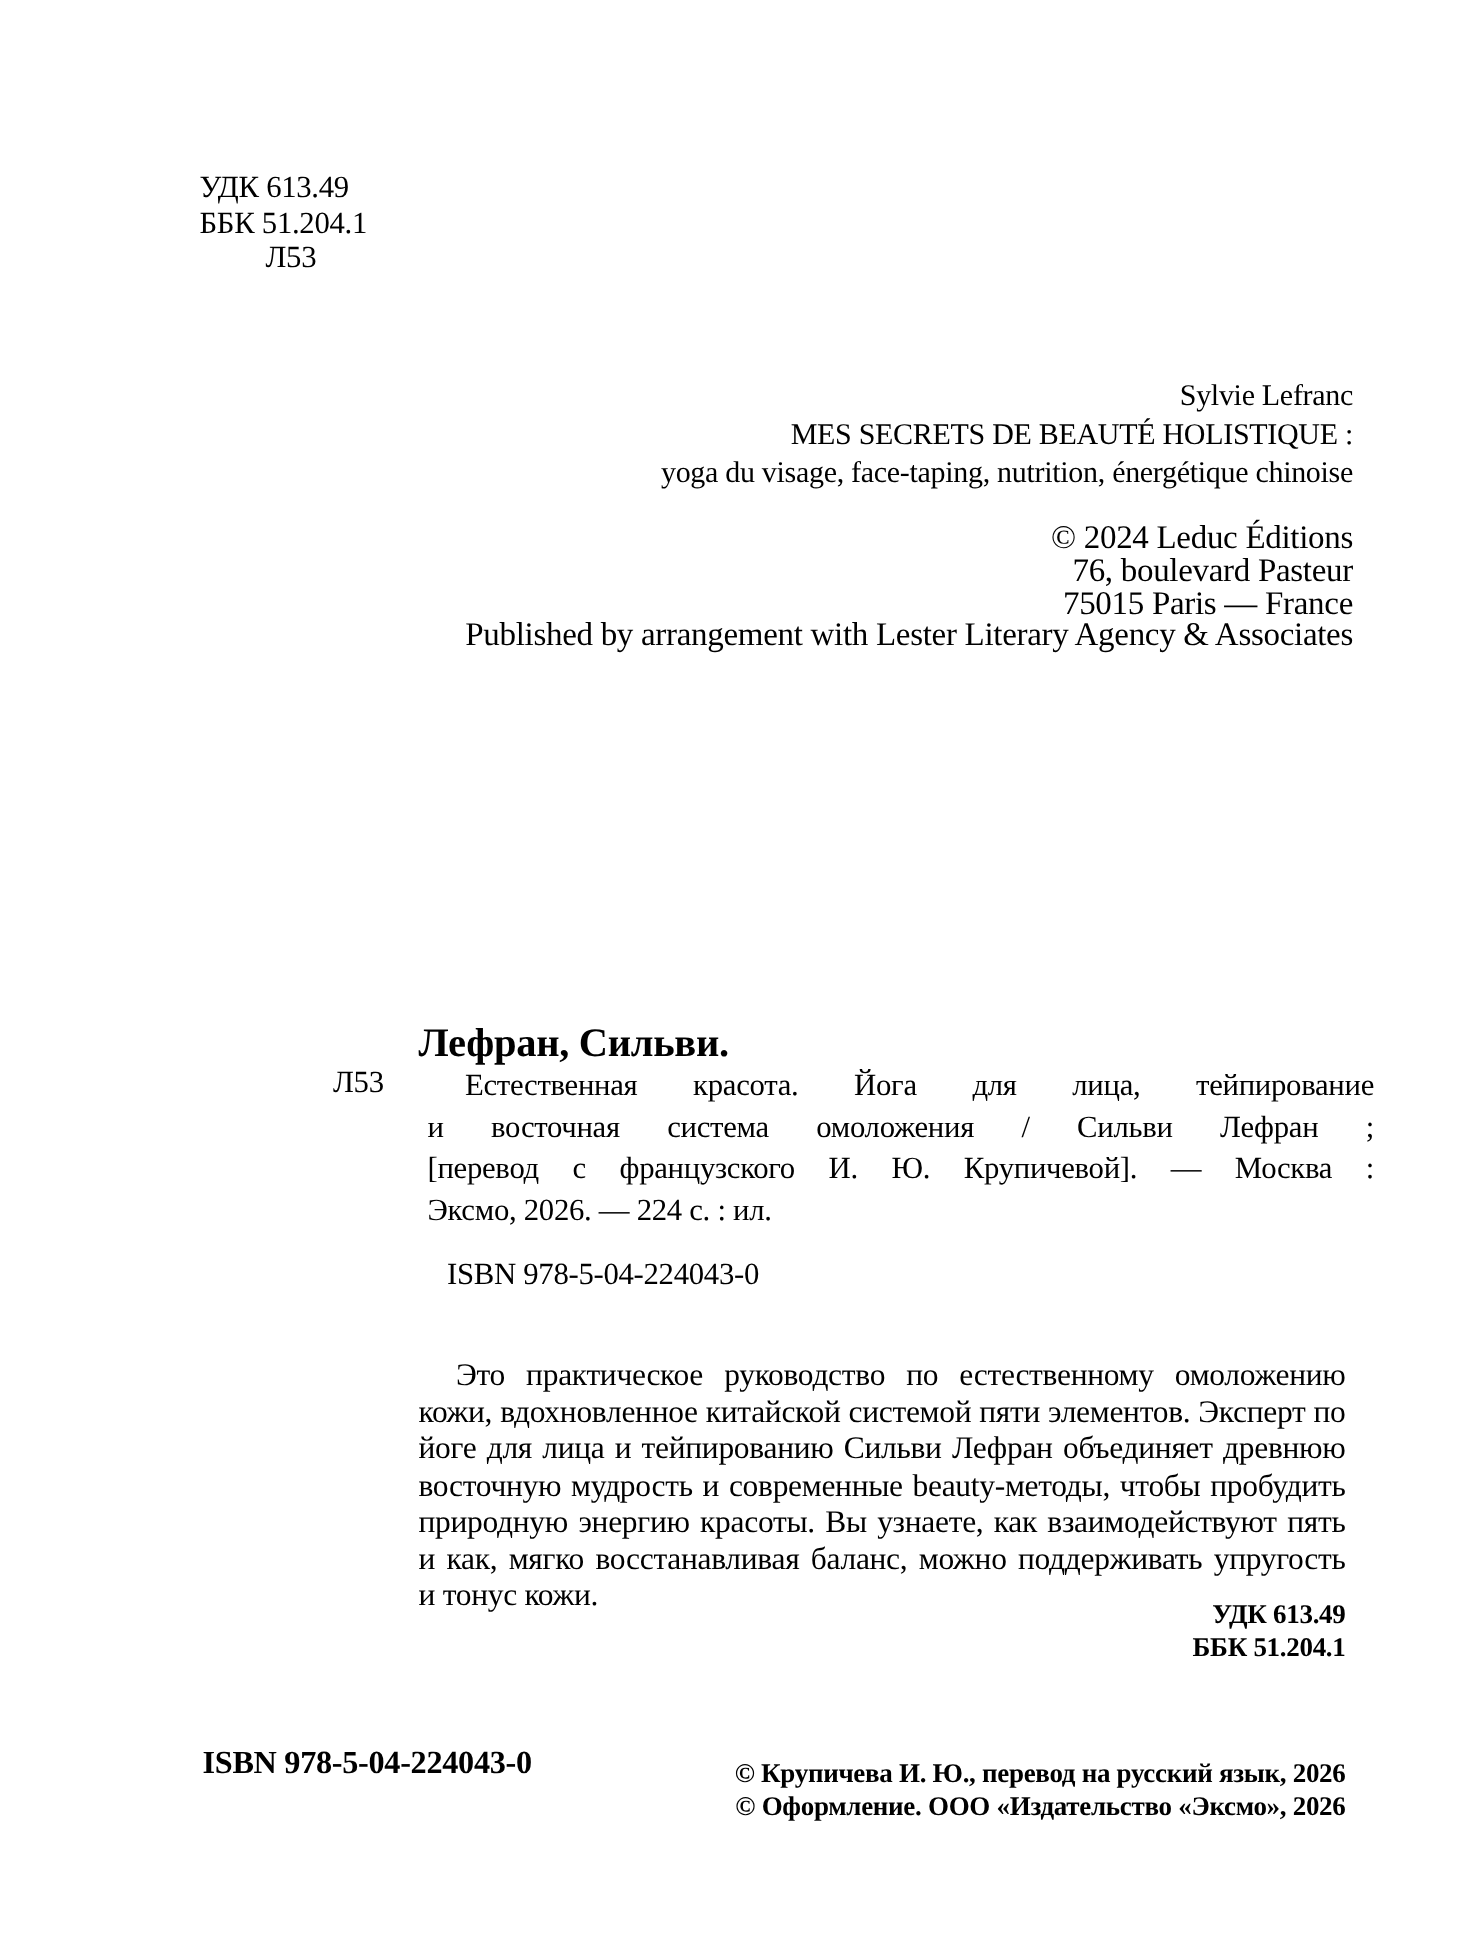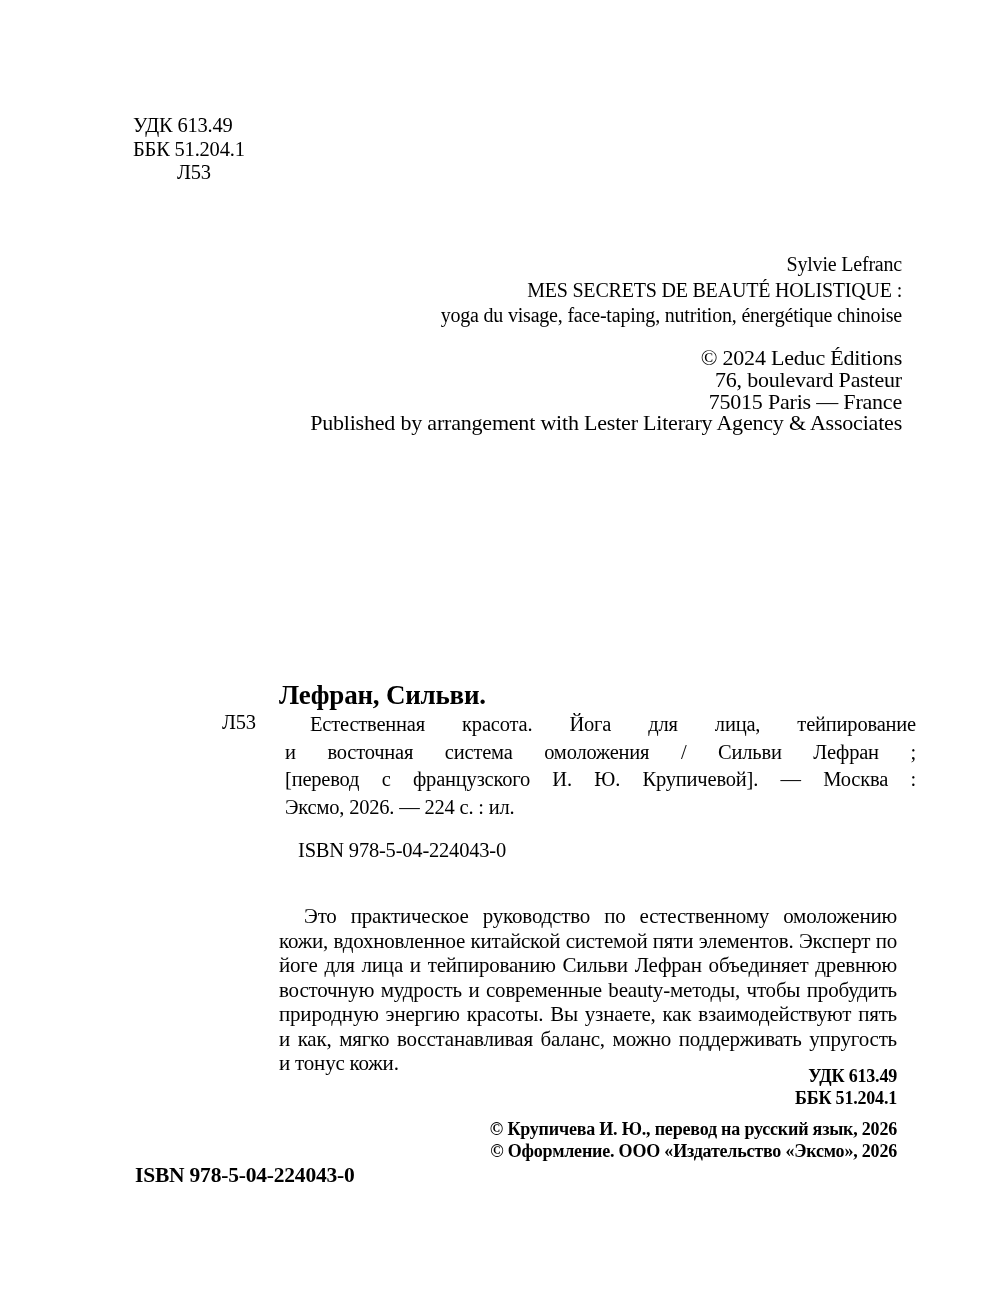--- a/index.html
+++ b/index.html
@@ -34,21 +34,21 @@
   
   .jlines > div { text-align: justify; text-align-last: justify; }
   .jlines > div:first-child { text-indent: 25px; }
   .jlines > div:last-child { text-align-last: left; }
 
   
   .bottom-codes { left: 597px; top: 1066px; width: 300px; text-align: right; font-size: 18px; font-weight: bold; line-height: 21.5px; letter-spacing: -0.2px; }
 
   
   .footer-isbn { left: 135px; top: 1163px; font-size: 21.5px; font-weight: bold; letter-spacing: -0.2px; }
-  .footer-copy { left: 380px; top: 1119px; width: 517px; text-align: right; font-size: 18px; font-weight: bold; line-height: 21.5px; letter-spacing: -0.2px; }
+  .footer-copy { left: 380px; top: 1172px; width: 517px; text-align: right; font-size: 18px; font-weight: bold; line-height: 21.5px; letter-spacing: -0.2px; }
 </style>
 </head>
 <body>
 
 <div class="abs top-codes">
   <div>УДК 613.49</div>
   <div>ББК 51.204.1</div>
   <div class="sign">Л53</div>
 </div>
 

